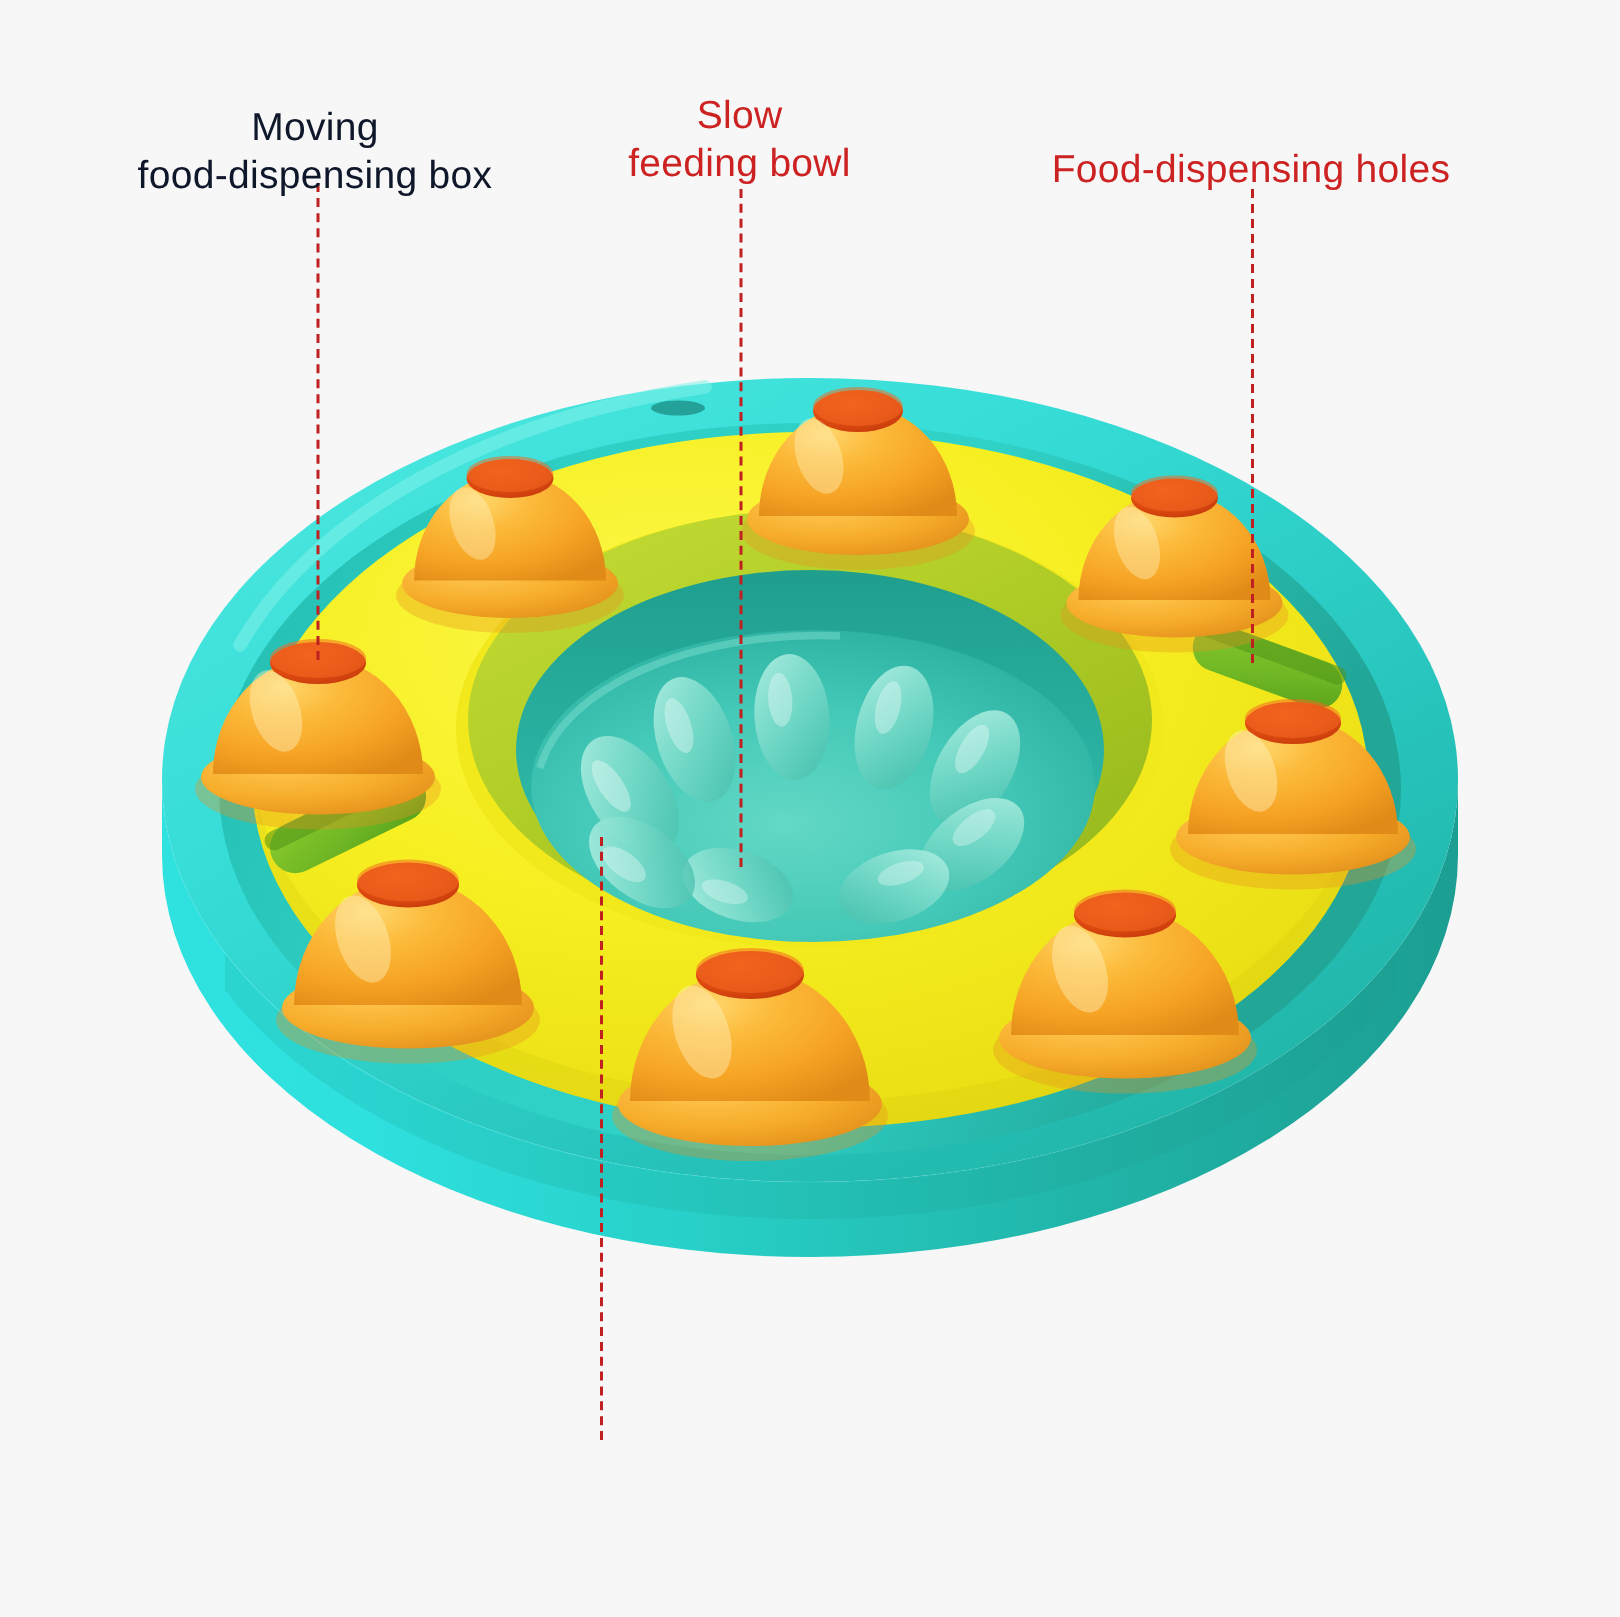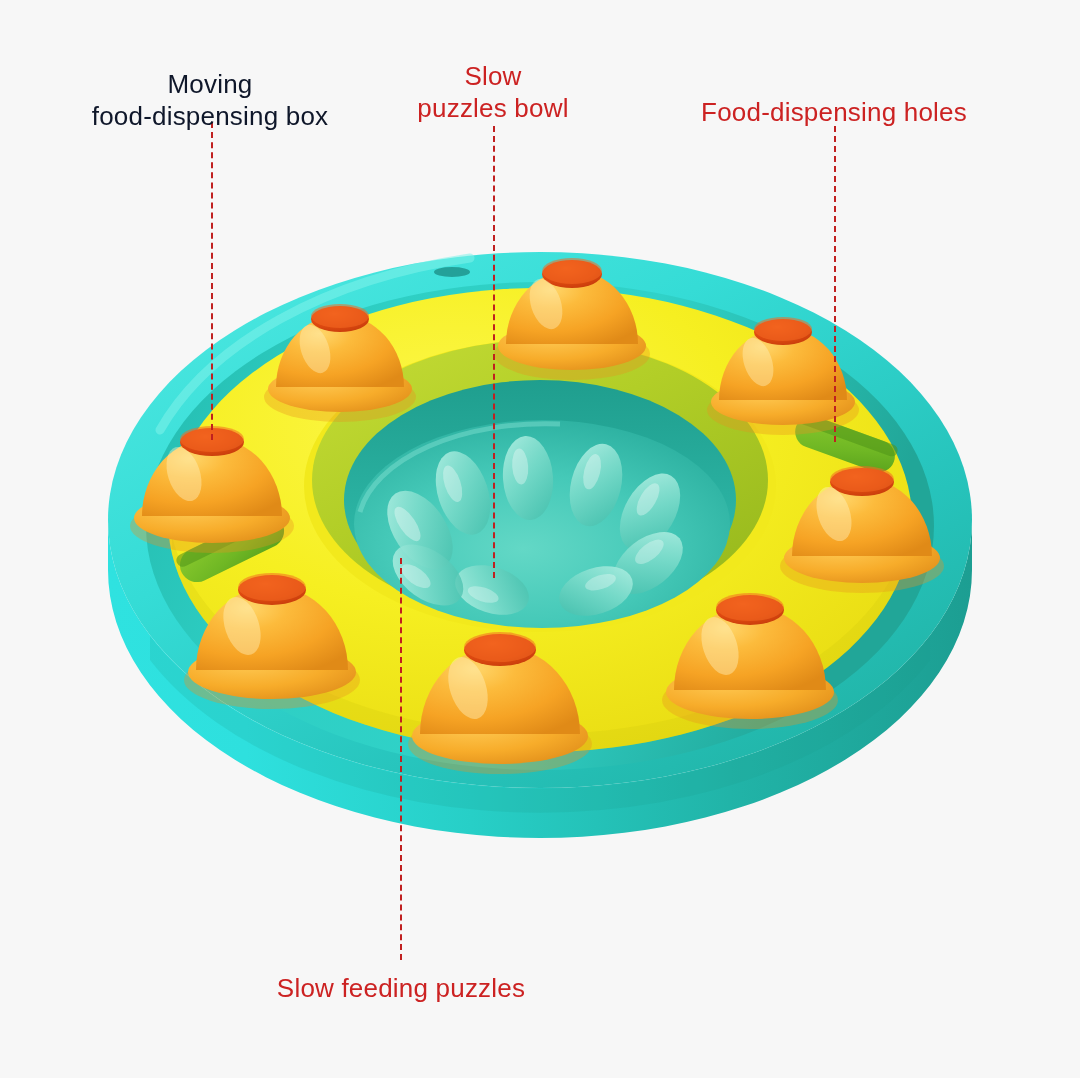--- a/index.html
+++ b/index.html
@@ -300,17 +300,16 @@
   </svg>
 
   <div class="leader" style="left:211px; top:122px; height:318px;"></div>
   <div class="leader" style="left:493px; top:126px; height:452px;"></div>
   <div class="leader" style="left:834px; top:126px; height:316px;"></div>
   <div class="leader" style="left:400px; top:558px; height:402px;"></div>
 
   <div class="annot" style="left: 80px; top: 68px; width: 260px; color: #0f172a;">Moving
 food-dispensing box</div>
   <div class="annot" style="left: 400px; top: 60px; width: 186px; color: rgb(204, 34, 34);">Slow
-puzzles bowl</div>
+feeding bowl</div>
   <div class="annot" style="left: 684px; top: 96px; width: 300px; color: rgb(204, 34, 34);">Food-dispensing holes</div>
-  <div class="annot" style="left: 262px; top: 972px; width: 278px; color: rgb(204, 34, 34);">Slow feeding puzzles</div>
 
 </div>
 
 </body></html>

